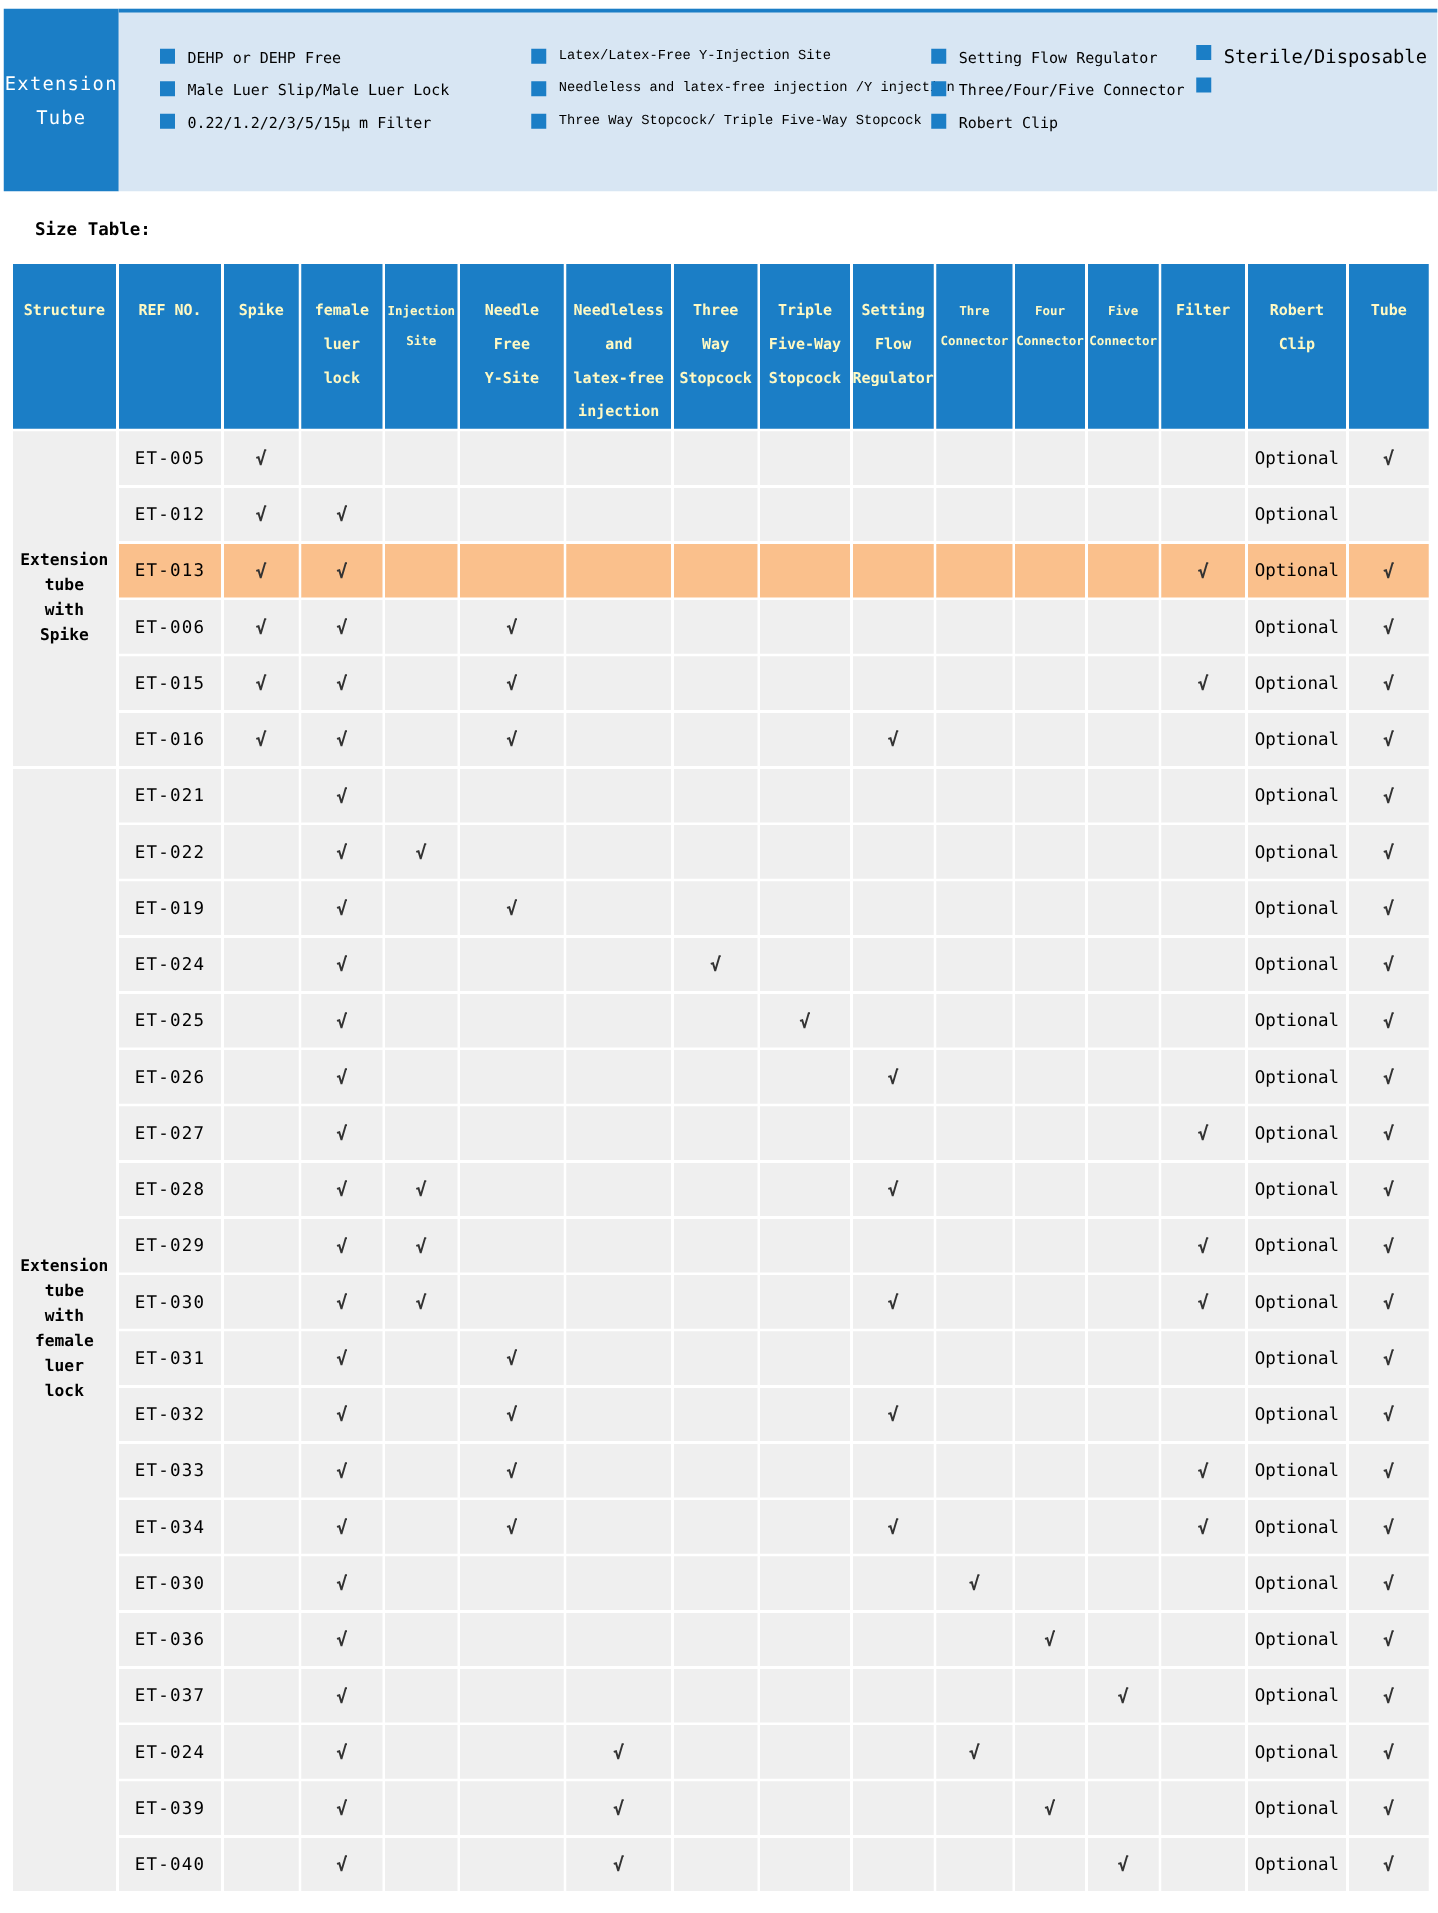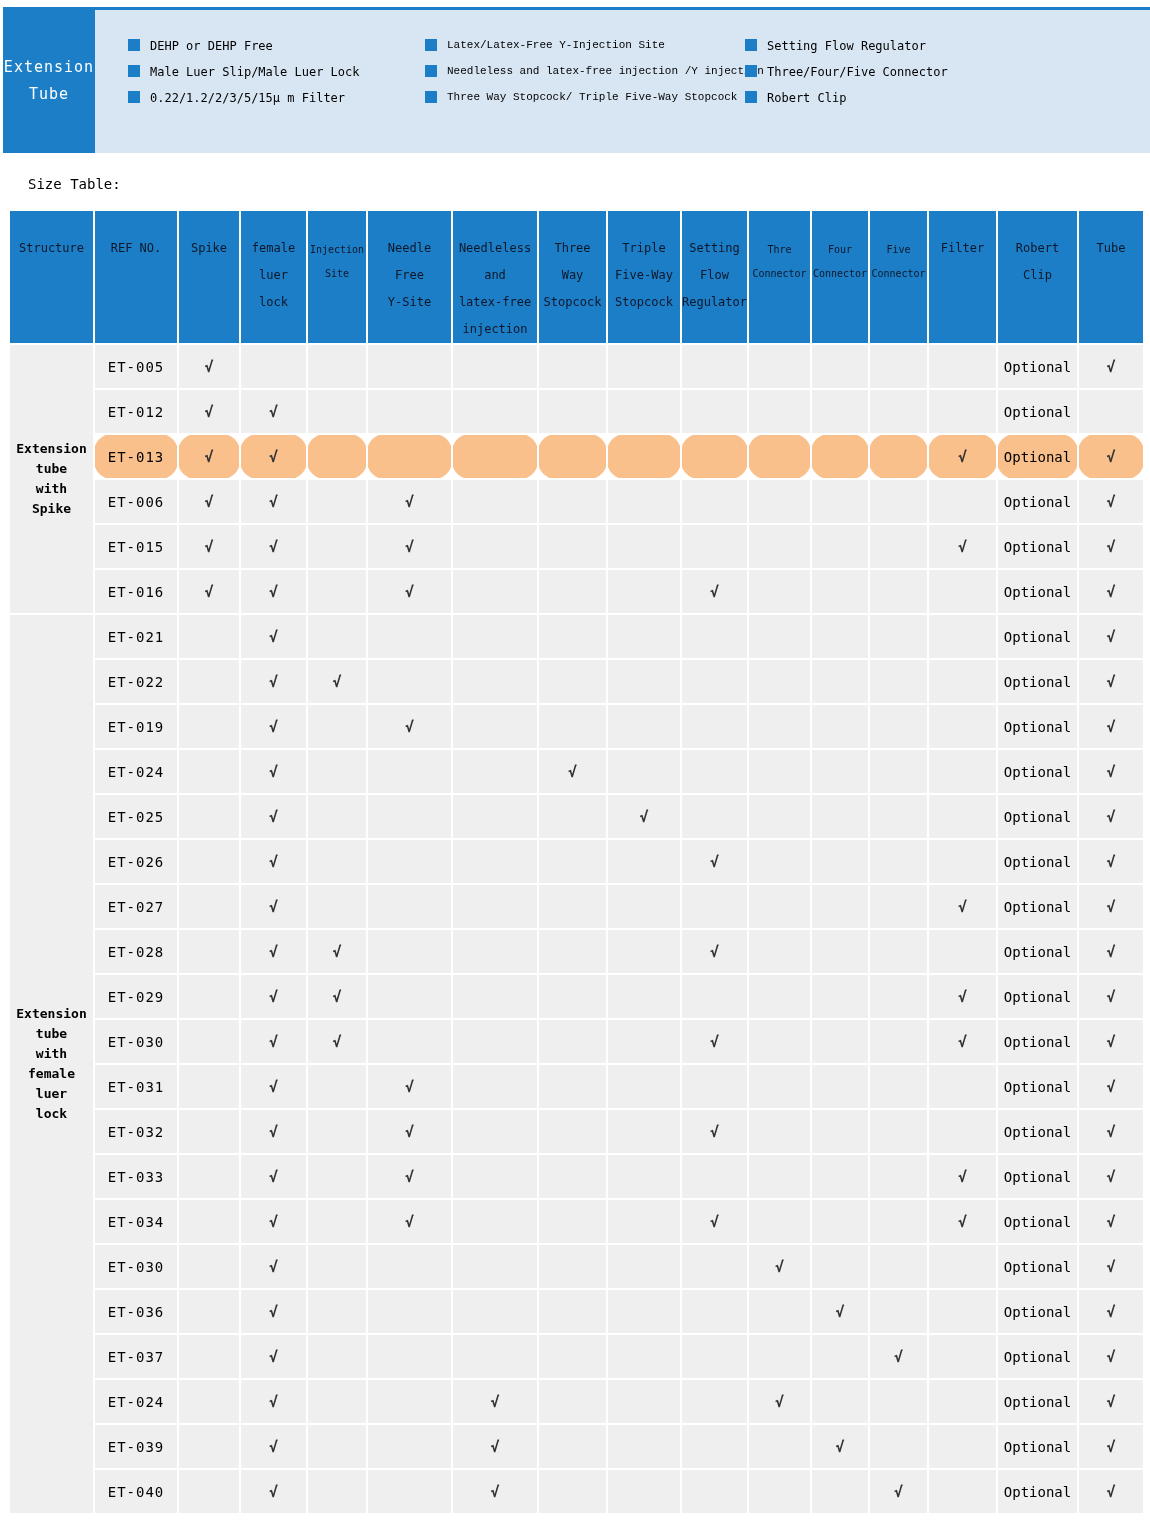--- a/index.html
+++ b/index.html
@@ -26,41 +26,41 @@
   .fcol-3 { left:862px; top:26px; }
   .feat-item {
     display:flex; align-items:flex-start; gap:10px;
     height:13px; margin-bottom:13px;
     font-size:12px; white-space:nowrap; color:#000;
   }
   .fcol-1 .feat-item { font-size:11px;font-family:Liberation Mono, monospace; }
   .feat-item.large { font-size:15px; height:16px; margin-bottom:10px; }
   .bullet { width:12px; height:12px; background:#1b7ec6; flex:0 0 12px; }
   
-  .size-label { margin:23px 0 0 28px; font-weight:normal; font-size:14px; }
+  .size-label { margin:23px 0 0 28px; font-weight:bold; font-size:14px; }
   
   table {
     border-collapse:collapse; table-layout:fixed;
     margin:17px 0 0 8px; width:1135px;
   }
   th, td { border:2px solid #ffffff; text-align:center; overflow:hidden; padding:0; }
   thead tr { height:120px; }
   tbody tr { height:45px; }
   th {
-    background:#1b7ec6; color:#0f172a; font-weight:normal;
+    background:#1b7ec6; color:#fef9c3; font-weight:bold;
     font-size:12px; vertical-align:top; padding-top:24px;
     line-height:27px; white-space:pre-line; box-sizing:border-box;
   }
   th.small { font-size:10px; padding-top:27px; line-height:24px; }
   td { background:#efefef; font-size:14px; vertical-align:middle; }
   td.structure { font-weight:bold; font-size:13px; white-space:pre-line; line-height:20px; }
   td.ref { font-size:14px; letter-spacing:1px; }
   td.check { font-size:15px; color:#333; font-weight:bold; }
   td.optional { font-size:14px; }
-  td.hl { background:#fac08c;border-radius:18px; }
+  td.hl { background:#fac08c; }
 </style>
 </head>
 <body>
 
 <div class="top">
   <div class="title-box">
     <div>Extension</div>
     <div>Tube</div>
   </div>
   <div class="panel">
@@ -97,20 +97,29 @@
           <span class="bullet"></span>
           <span class="feat-text">Setting Flow Regulator</span>
         </div>
         <div class="feat-item">
           <span class="bullet"></span>
           <span class="feat-text">Three/Four/Five Connector</span>
         </div>
         <div class="feat-item">
           <span class="bullet"></span>
           <span class="feat-text">Robert Clip</span>
+        </div>
+      </div>
+    <div class="fcol fcol-3">
+        <div class="feat-item large">
+          <span class="bullet"></span>
+          <span class="feat-text">Sterile/Disposable</span>
+        </div>
+        <div class="feat-item">
+          <span class="bullet"></span>
         </div>
       </div>
   </div>
 </div>
 
 <div class="size-label">Size Table:</div>
 
 <table id="size-table">
   <colgroup>
       <col style="width: 85px;">

